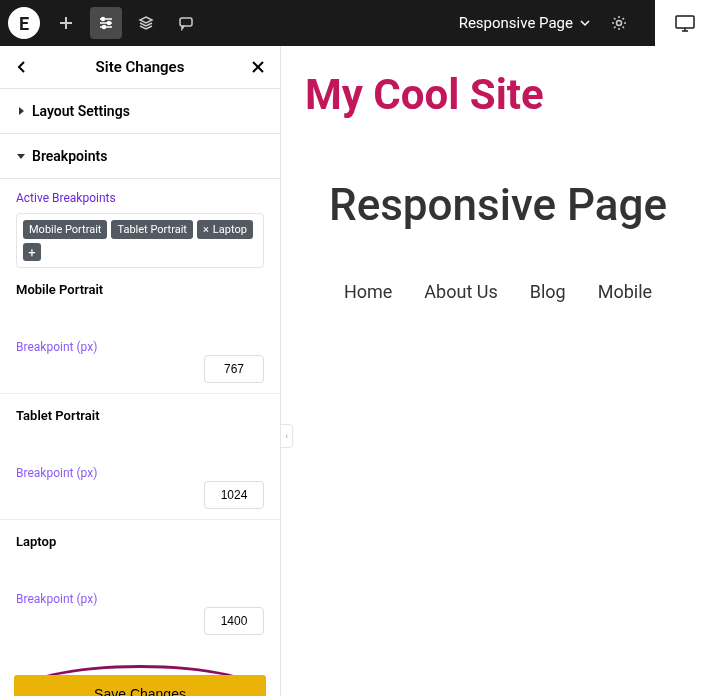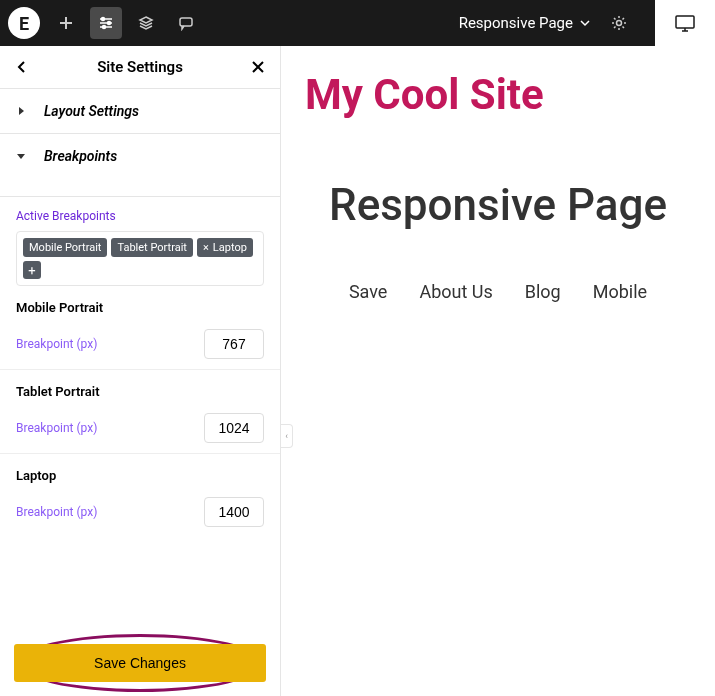--- a/index.html
+++ b/index.html
@@ -14,34 +14,34 @@
 .page-drop { display: flex; align-items: center; gap: 6px; cursor: pointer; font-size: 15px; }
 .resp-icon { width: 60px; height: 46px; background: #fff; color: #1a1a1a; display: flex; align-items: center; justify-content: center; }
 
 .main { display: flex; height: 650px; }
 .sidebar { width: 281px; border-right: 1px solid #e5e5e5; display: flex; flex-direction: column; position: relative; }
 .panel-head { display: flex; align-items: center; justify-content: space-between; padding: 12px 14px; border-bottom: 1px solid #e5e5e5; }
 .panel-head h3 { font-size: 15px; font-weight: 600; }
 .head-icon { cursor: pointer; font-size: 18px; }
 
 .section { padding: 14px 16px; border-bottom: 1px solid #e5e5e5; }
-.section-head { display: flex; align-items: center; gap: 18px; font-size: 14px; font-weight: 600; cursor: pointer; font-style: italic; }
+.section-head { display: flex; align-items: center; gap: 6px; font-size: 14px; font-weight: 600; cursor: pointer; }
 .section-body { padding: 0 16px 16px; }
 
 .label-sm { font-size: 12px; color: #6d28d9; margin: 12px 0 8px; }
 .tags { display: flex; flex-wrap: wrap; gap: 4px; border: 1px solid #e5e5e5; border-radius: 4px; padding: 6px; }
 .tag { background: #545a62; color: #fff; font-size: 11px; padding: 3px 6px; border-radius: 3px; display: inline-flex; align-items: center; gap: 4px; }
 .tag-add { background: #545a62; color: #fff; width: 18px; height: 18px; display: flex; align-items: center; justify-content: center; border-radius: 3px; cursor: pointer; font-size: 13px; }
 .note { font-size: 11px; font-style: italic; color: #aaa; margin-top: 10px; }
 
 .bp-block { margin-top: 14px; }
 .bp-title { font-size: 13px; font-weight: 600; margin-bottom: 14px; }
 .bp-row { display: flex; align-items: center; justify-content: space-between; margin-bottom: 10px; }
 .bp-row label { font-size: 12px; color: #8b5cf6; }
-.bp-row input { width: 60px; padding: 6px; border: 1px solid #ddd; border-radius: 4px; text-align: center; font-size: 14px; }
+.bp-row input { width: 60px; padding: 6px; border: 1px solid #ddd; border-radius: 4px; text-align: center; font-size: 12px; margin-top: 44px; }
 .divider { height: 1px; background: #eee; margin: 10px -16px; }
 
 .save-wrap { margin-top: auto; padding: 14px; position: relative; }
 .save-btn { width: 100%; padding: 11px; background: #eab308; border: none; border-radius: 3px; font-size: 14px; cursor: pointer; position: relative; z-index: 1; }
 .ellipse { position: absolute; left: 16px; right: 16px; top: 4px; bottom: 4px; border: 3px solid #8a0d5e; border-radius: 50%; pointer-events: none; }
 
 .preview { flex: 1; padding: 24px; position: relative; }
 .site-title { color: #c2185b; font-size: 42px; font-weight: 700; text-align: left; margin-bottom: 60px; }
 .page-title { font-size: 44px; font-weight: 500; text-align: center; color: #333; margin-bottom: 50px; }
 .nav { display: flex; gap: 32px; justify-content: center; }
@@ -106,38 +106,38 @@
 </div>
 
 <div class="main">
   <div class="sidebar">
     <div class="panel-head">
       <span class="head-icon">
         <svg width="16" height="16" viewBox="0 0 16 16">
             <path d="M10 3L5 8l5 5" stroke="#000" stroke-width="2" fill="none"></path>
           </svg>
       </span>
-      <h3>Site Settings</h3>
+      <h3>Site Changes</h3>
       <span class="head-icon">
         <svg width="16" height="16" viewBox="0 0 16 16">
             <path d="M3 3l10 10M13 3L3 13" stroke="#000" stroke-width="2"></path>
           </svg>
       </span>
     </div>
 
     <div class="section">
       <div class="section-head">
         <svg width="10" height="10" viewBox="0 0 10 10">
             <path d="M3 1l5 4-5 4z" fill="#333"></path>
           </svg>
         <span>Layout Settings</span>
       </div>
     </div>
 
-    <div class="section" style="padding-bottom:32px">
+    <div class="section" style="padding-bottom:14px">
       <div class="section-head">
         <svg width="10" height="10" viewBox="0 0 10 10">
             <path d="M1 3l4 5 4-5z" fill="#333"></path>
           </svg>
         <span>Breakpoints</span>
       </div>
     </div>
 
     <div class="section-body">
       <div class="label-sm">Active Breakpoints</div>
@@ -183,19 +183,19 @@
       <button class="save-btn">Save Changes</button>
     </div>
   </div>
 
   <div class="collapse-handle">‹</div>
 
   <div class="preview">
     <div class="site-title">My Cool Site</div>
     <div class="page-title">Responsive Page</div>
     <div class="nav">
-      <a href="#">Save</a>
+      <a href="#">Home</a>
       <a href="#">About Us</a>
       <a href="#">Blog</a>
       <a href="#">Mobile</a>
     </div>
   </div>
 </div>
 
 </body></html>

